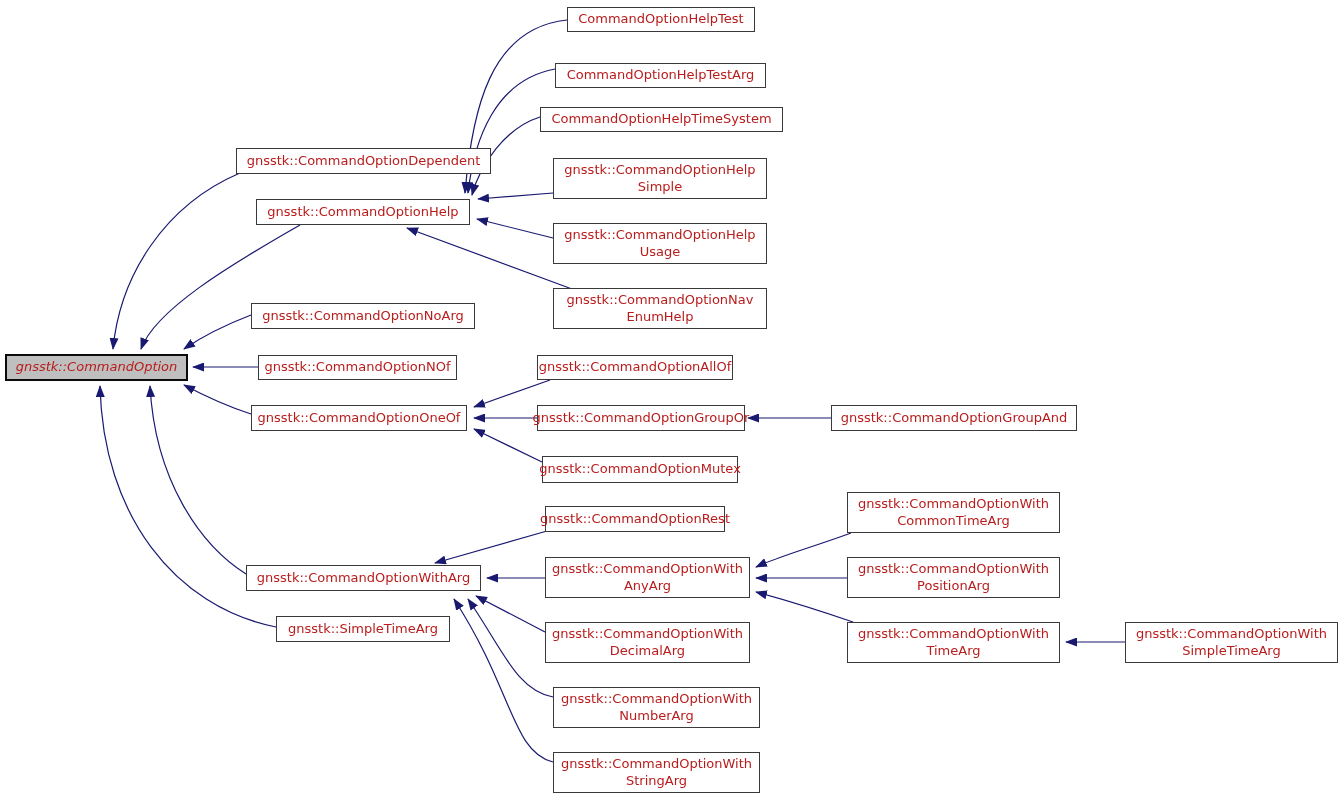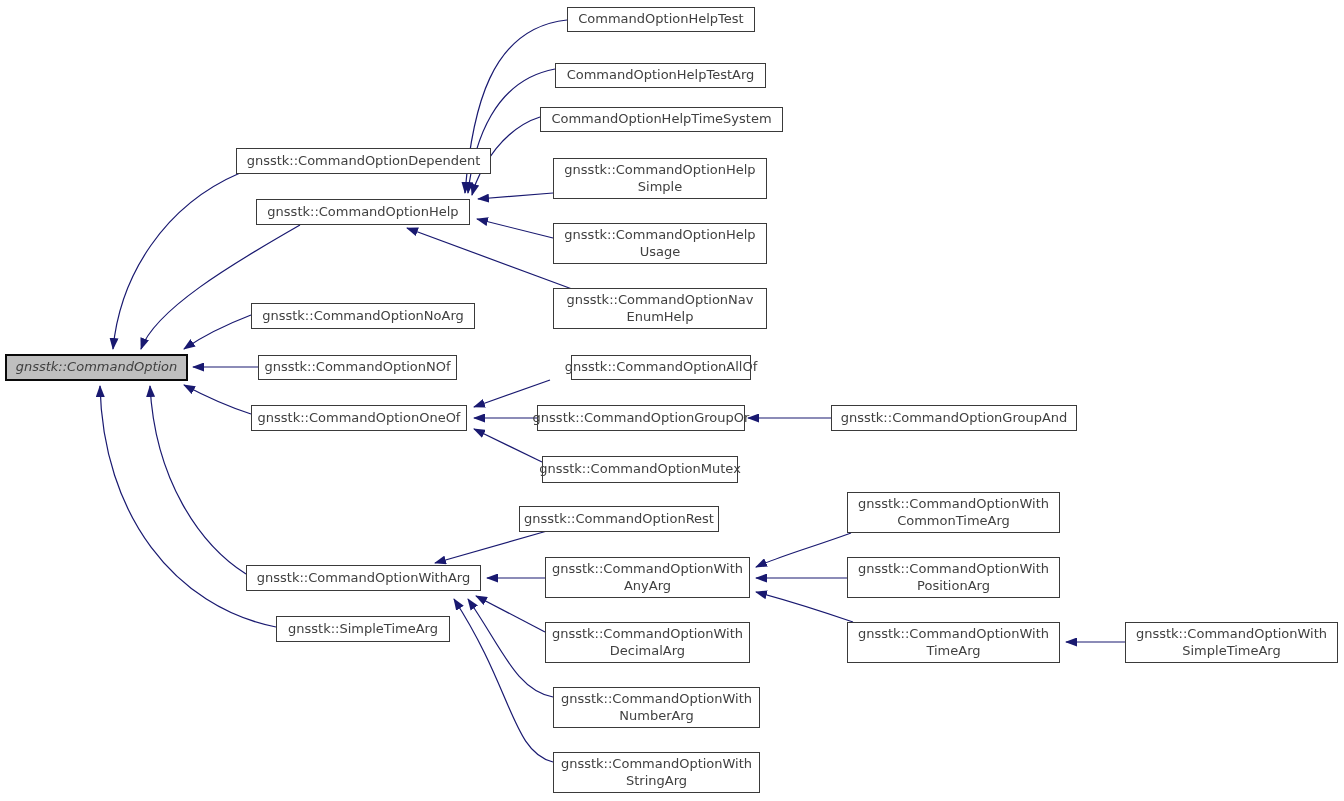--- a/index.html
+++ b/index.html
@@ -12,21 +12,21 @@
   }
   svg.edges{position:absolute;left:0;top:0;width:1344px;height:801px;}
   svg.edges path{fill:none;stroke:#191970;stroke-width:1.2px;}
   .node{
     position:absolute;
     box-sizing:border-box;
     display:flex;align-items:center;justify-content:center;
     text-align:center;
     white-space:pre-line;
     font-size:13px;line-height:1.3;
-    color:#404040;
+    color:#b91c1c;
     background:#ffffff;
     border:1px solid #3a3a3a;
     cursor:pointer;
   }
   .node.root{
     background:#bfbfbf;
     border:2px solid #0a0a0a;
     cursor:default;
     font-style:italic;
   }
@@ -78,25 +78,25 @@
   <div class="node" style="left:540px;top:107px;width:243px;height:25px">CommandOptionHelpTimeSystem</div>
   <div class="node" style="left:553px;top:158px;width:214px;height:41px">gnsstk::CommandOptionHelp
 Simple</div>
   <div class="node" style="left:553px;top:223px;width:214px;height:41px">gnsstk::CommandOptionHelp
 Usage</div>
   <div class="node" style="left:553px;top:288px;width:214px;height:41px">gnsstk::CommandOptionNav
 EnumHelp</div>
   <div class="node" style="left:251px;top:303px;width:224px;height:26px">gnsstk::CommandOptionNoArg</div>
   <div class="node" style="left:258px;top:355px;width:199px;height:25px">gnsstk::CommandOptionNOf</div>
   <div class="node" style="left:251px;top:405px;width:216px;height:26px">gnsstk::CommandOptionOneOf</div>
-  <div class="node" style="left:571px;top:355px;width:180px;height:25px">gnsstk::CommandOptionAllOf</div>
+  <div class="node" style="left:537px;top:355px;width:196px;height:25px">gnsstk::CommandOptionAllOf</div>
   <div class="node" style="left:537px;top:405px;width:208px;height:26px">gnsstk::CommandOptionGroupOr</div>
   <div class="node" style="left:831px;top:405px;width:246px;height:26px">gnsstk::CommandOptionGroupAnd</div>
   <div class="node" style="left:542px;top:456px;width:196px;height:27px">gnsstk::CommandOptionMutex</div>
-  <div class="node" style="left:519px;top:506px;width:200px;height:26px">gnsstk::CommandOptionRest</div>
+  <div class="node" style="left:545px;top:506px;width:180px;height:26px">gnsstk::CommandOptionRest</div>
   <div class="node" style="left:246px;top:565px;width:235px;height:26px">gnsstk::CommandOptionWithArg</div>
   <div class="node" style="left:545px;top:557px;width:205px;height:41px">gnsstk::CommandOptionWith
 AnyArg</div>
   <div class="node" style="left:276px;top:616px;width:174px;height:26px">gnsstk::SimpleTimeArg</div>
   <div class="node" style="left:545px;top:622px;width:205px;height:41px">gnsstk::CommandOptionWith
 DecimalArg</div>
   <div class="node" style="left:553px;top:687px;width:207px;height:41px">gnsstk::CommandOptionWith
 NumberArg</div>
   <div class="node" style="left:553px;top:752px;width:207px;height:41px">gnsstk::CommandOptionWith
 StringArg</div>

